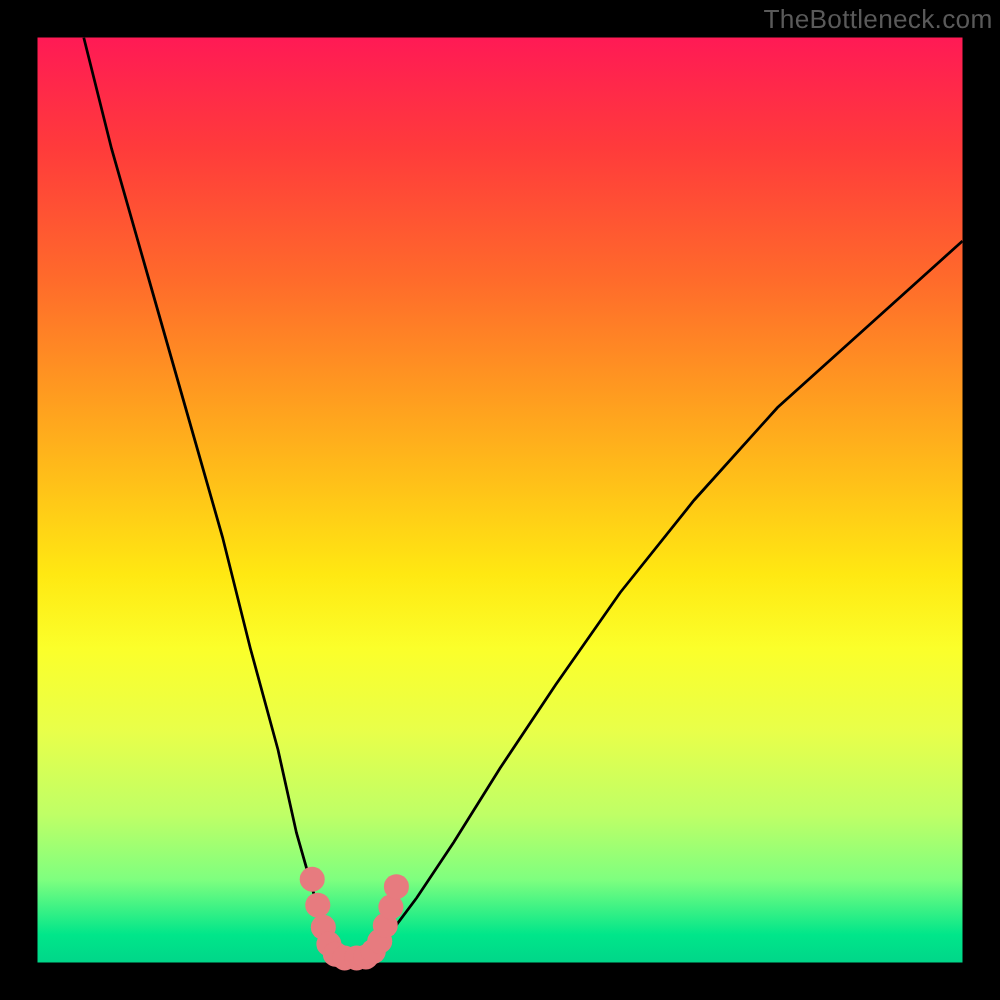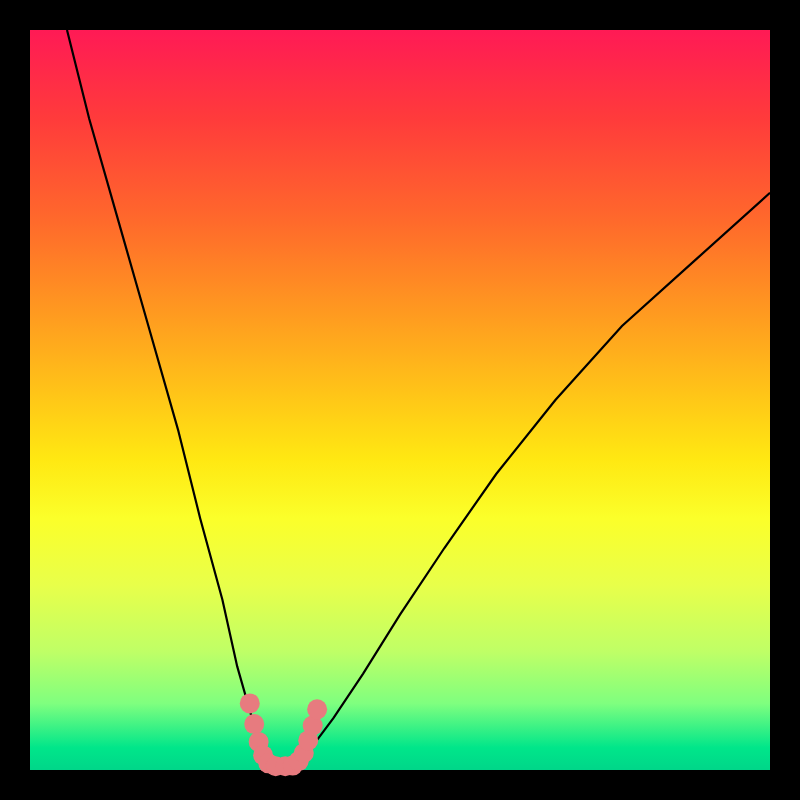--- a/index.html
+++ b/index.html
@@ -67,13 +67,14 @@
       <circle cx="268.28" cy="763.34" r="10" fill="#e77b7f"></circle>
       <circle cx="275.68" cy="766.30" r="10" fill="#e77b7f"></circle>
       <circle cx="285.30" cy="766.30" r="10" fill="#e77b7f"></circle>
       <circle cx="292.70" cy="765.56" r="10" fill="#e77b7f"></circle>
       <circle cx="298.62" cy="761.12" r="10" fill="#e77b7f"></circle>
       <circle cx="303.80" cy="752.98" r="10" fill="#e77b7f"></circle>
       <circle cx="308.24" cy="740.40" r="10" fill="#e77b7f"></circle>
       <circle cx="312.68" cy="725.60" r="10" fill="#e77b7f"></circle>
       <circle cx="317.12" cy="709.32" r="10" fill="#e77b7f"></circle>
     </svg>
+  <div class="watermark">TheBottleneck.com</div>
 </div>
 
 </body></html>

